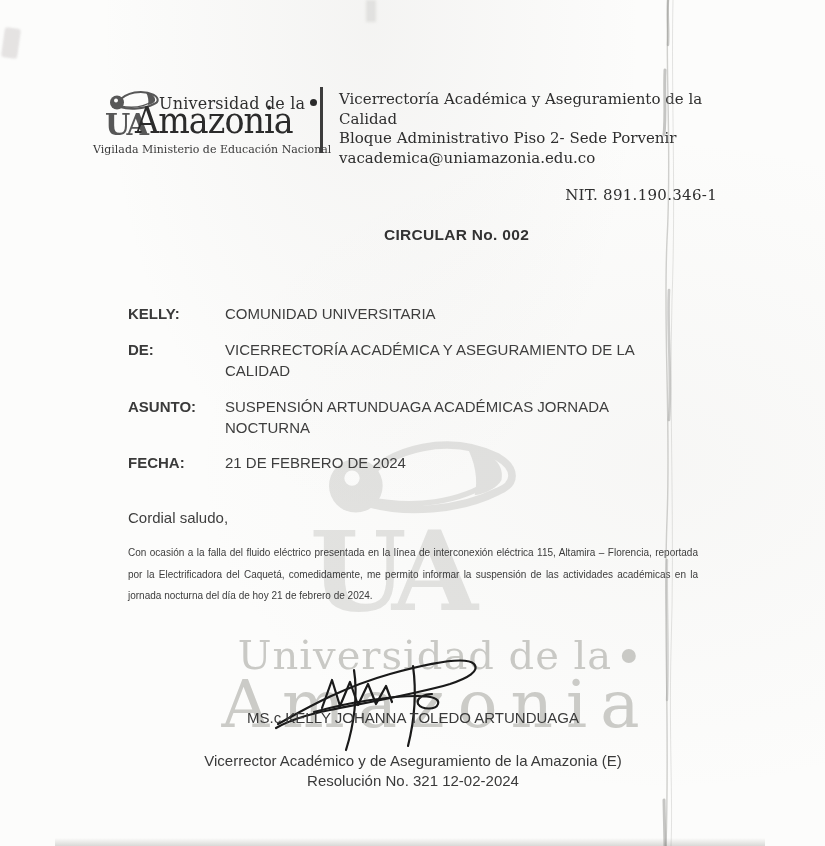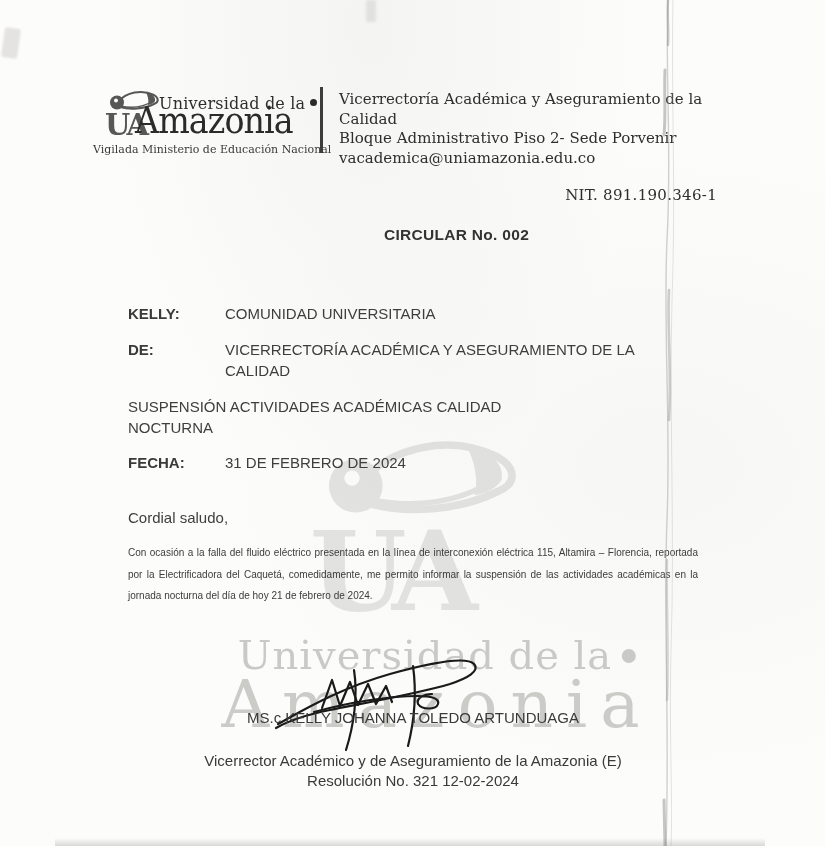--- a/index.html
+++ b/index.html
@@ -95,25 +95,26 @@
 
   <div class="abs field-row row-para">
     <span class="f-label">KELLY:</span>
     <span class="f-value">COMUNIDAD UNIVERSITARIA</span>
   </div>
   <div class="abs field-row row-de">
     <span class="f-label">DE:</span>
     <span class="f-value">VICERRECTORÍA ACADÉMICA Y ASEGURAMIENTO DE LA CALIDAD</span>
   </div>
   <div class="abs field-row row-asunto">
-    <span class="f-value">SUSPENSIÓN ACTIVIDADES ACADÉMICAS CALIDAD NOCTURNA</span>
+    <span class="f-label">ASUNTO:</span>
+    <span class="f-value">SUSPENSIÓN ARTUNDUAGA ACADÉMICAS JORNADA NOCTURNA</span>
   </div>
   <div class="abs field-row row-fecha">
     <span class="f-label">FECHA:</span>
-    <span class="f-value">31 DE FEBRERO DE 2024</span>
+    <span class="f-value">21 DE FEBRERO DE 2024</span>
   </div>
 
   <div class="abs salutation">Cordial saludo,</div>
   <div class="abs body-par">Con ocasión a la falla del fluido eléctrico presentada en la línea de interconexión eléctrica 115, Altamira – Florencia, reportada por la Electrificadora del Caquetá, comedidamente, me permito informar la suspensión de las actividades académicas en la jornada nocturna del día de hoy 21 de febrero de 2024.</div>
 
   <svg class="abs sig-svg" viewBox="0 0 230 112" aria-hidden="true">
     <g fill="none" stroke="#1a1a1a" stroke-width="2.2" stroke-linecap="round" stroke-linejoin="round">
       <path d="M8,84 C30,72 70,48 120,34 C160,23 196,16 204,24 C210,31 198,38 180,44 C150,53 100,62 60,70 C40,74 20,80 6,88"></path>
       <path d="M84,30 C88,55 84,85 76,110"></path>
       <path d="M143,26 C147,55 144,82 138,106"></path>

